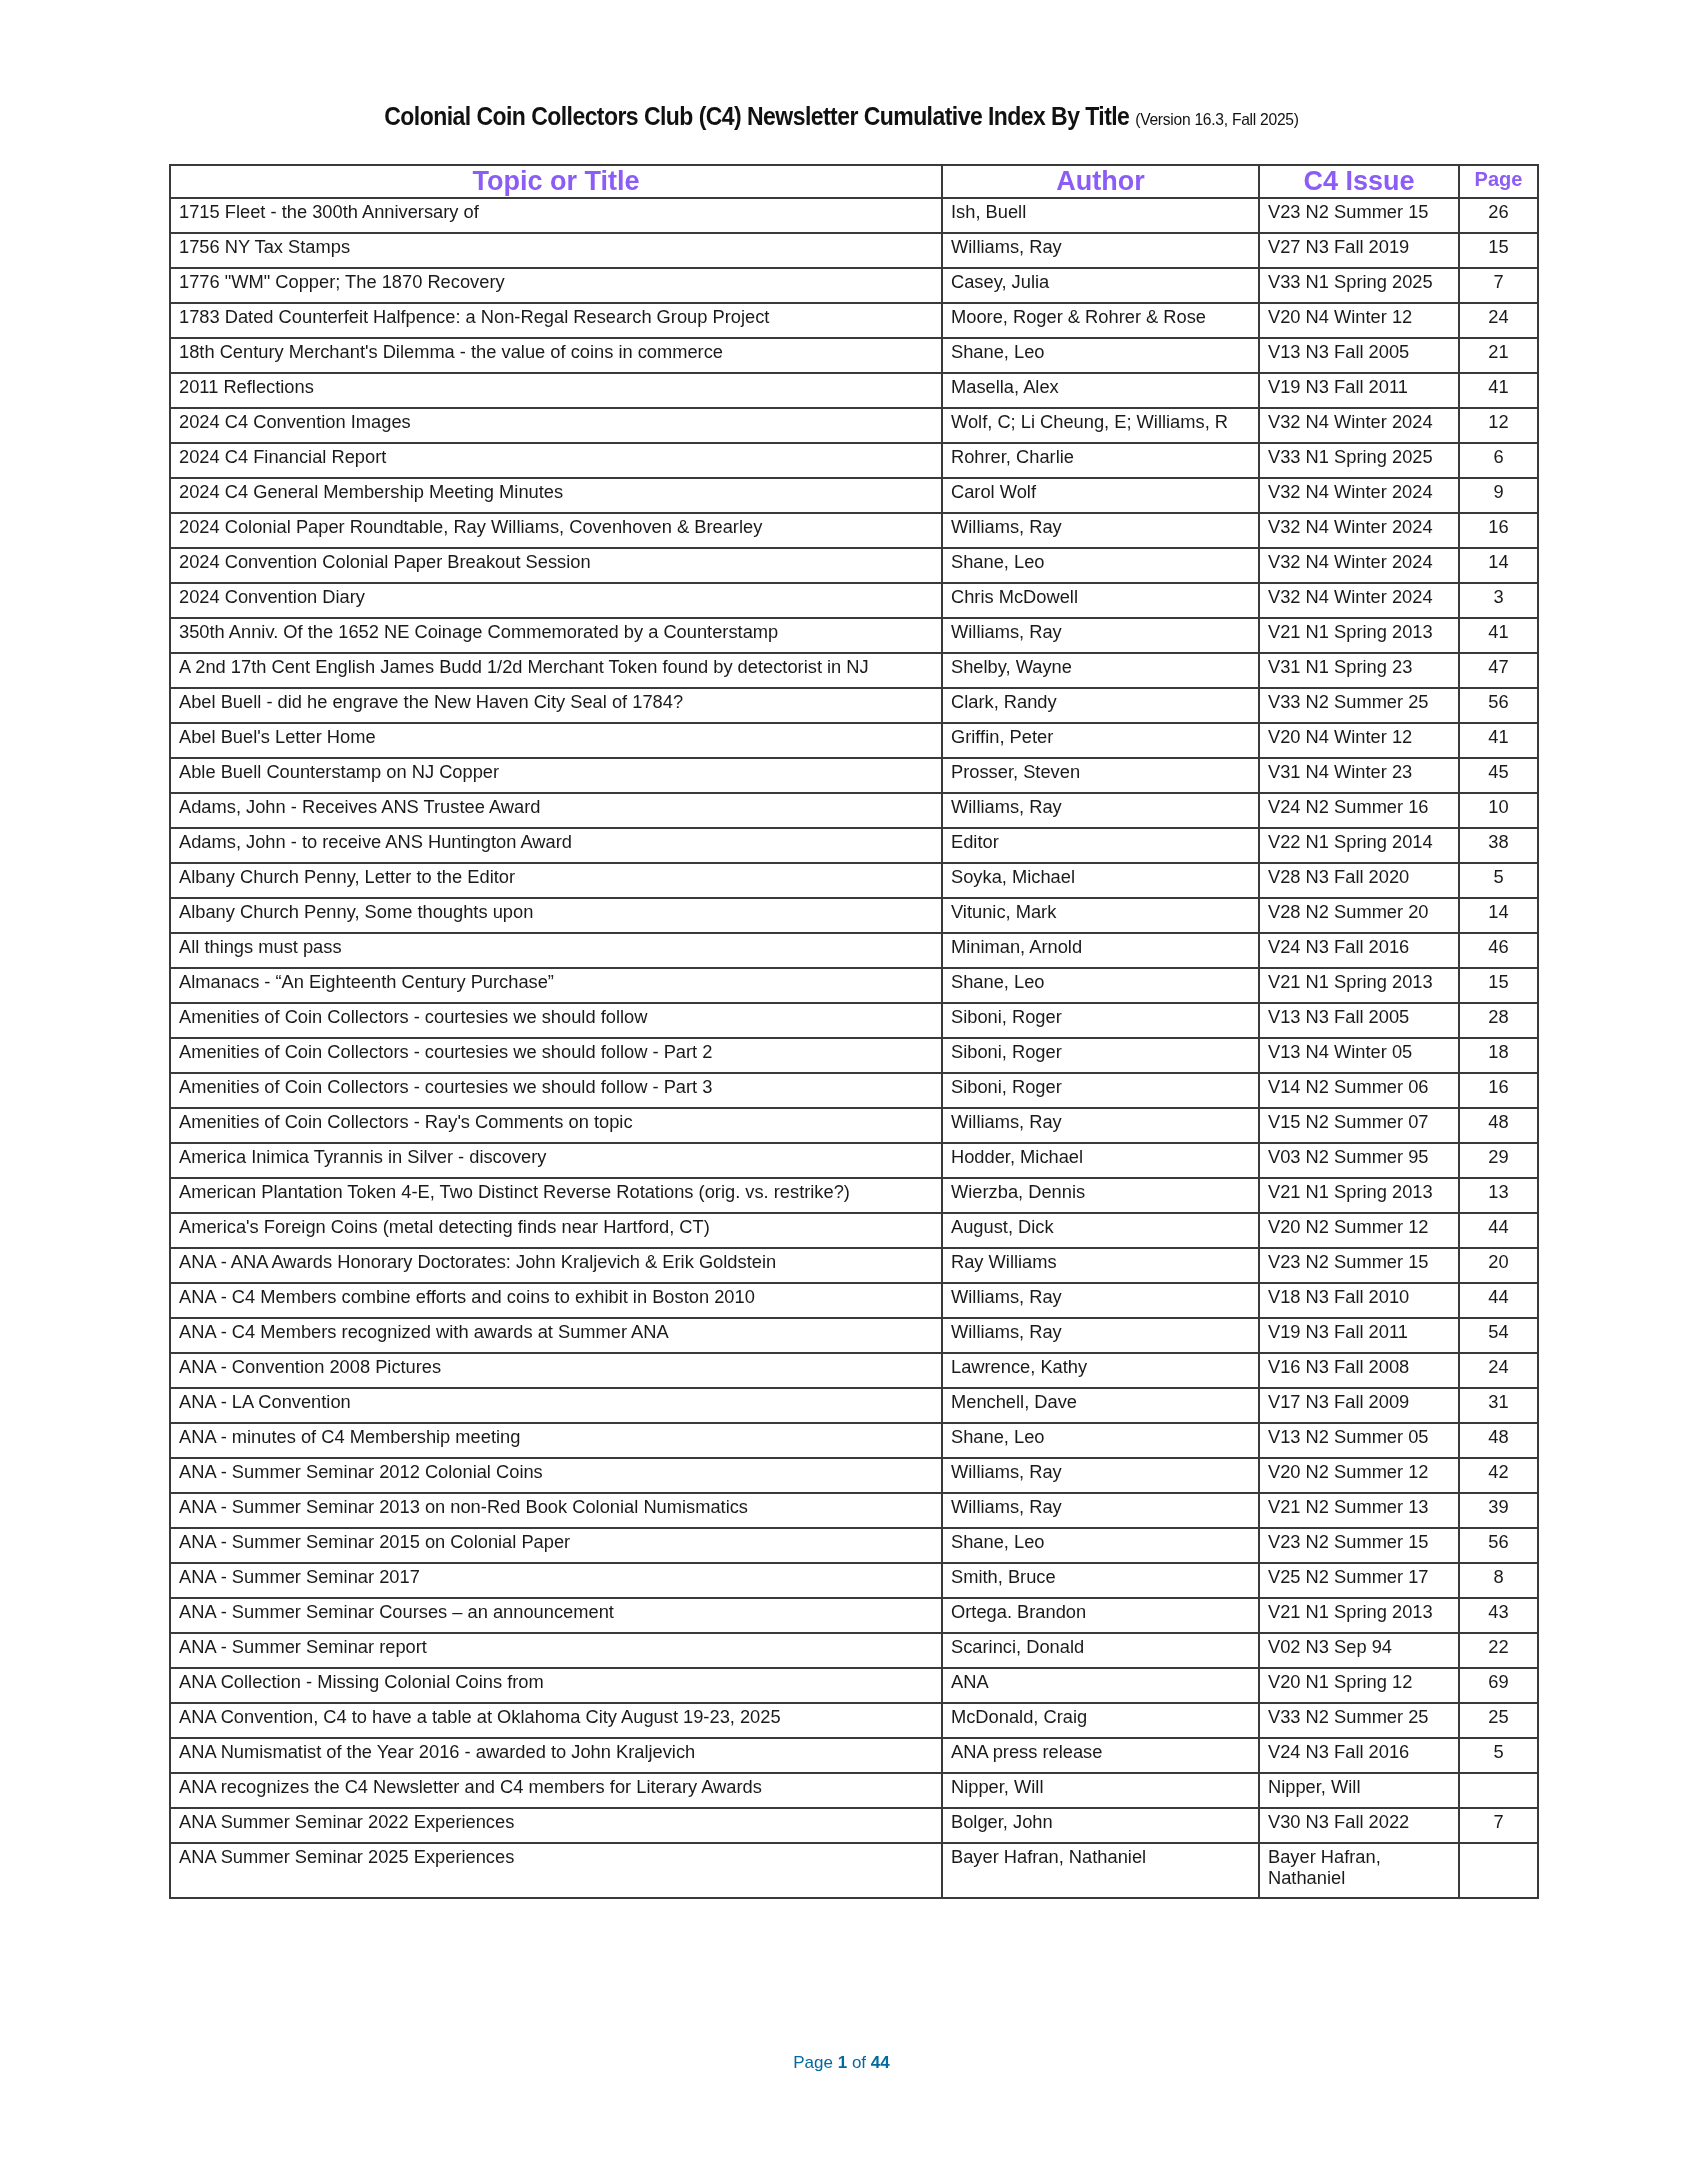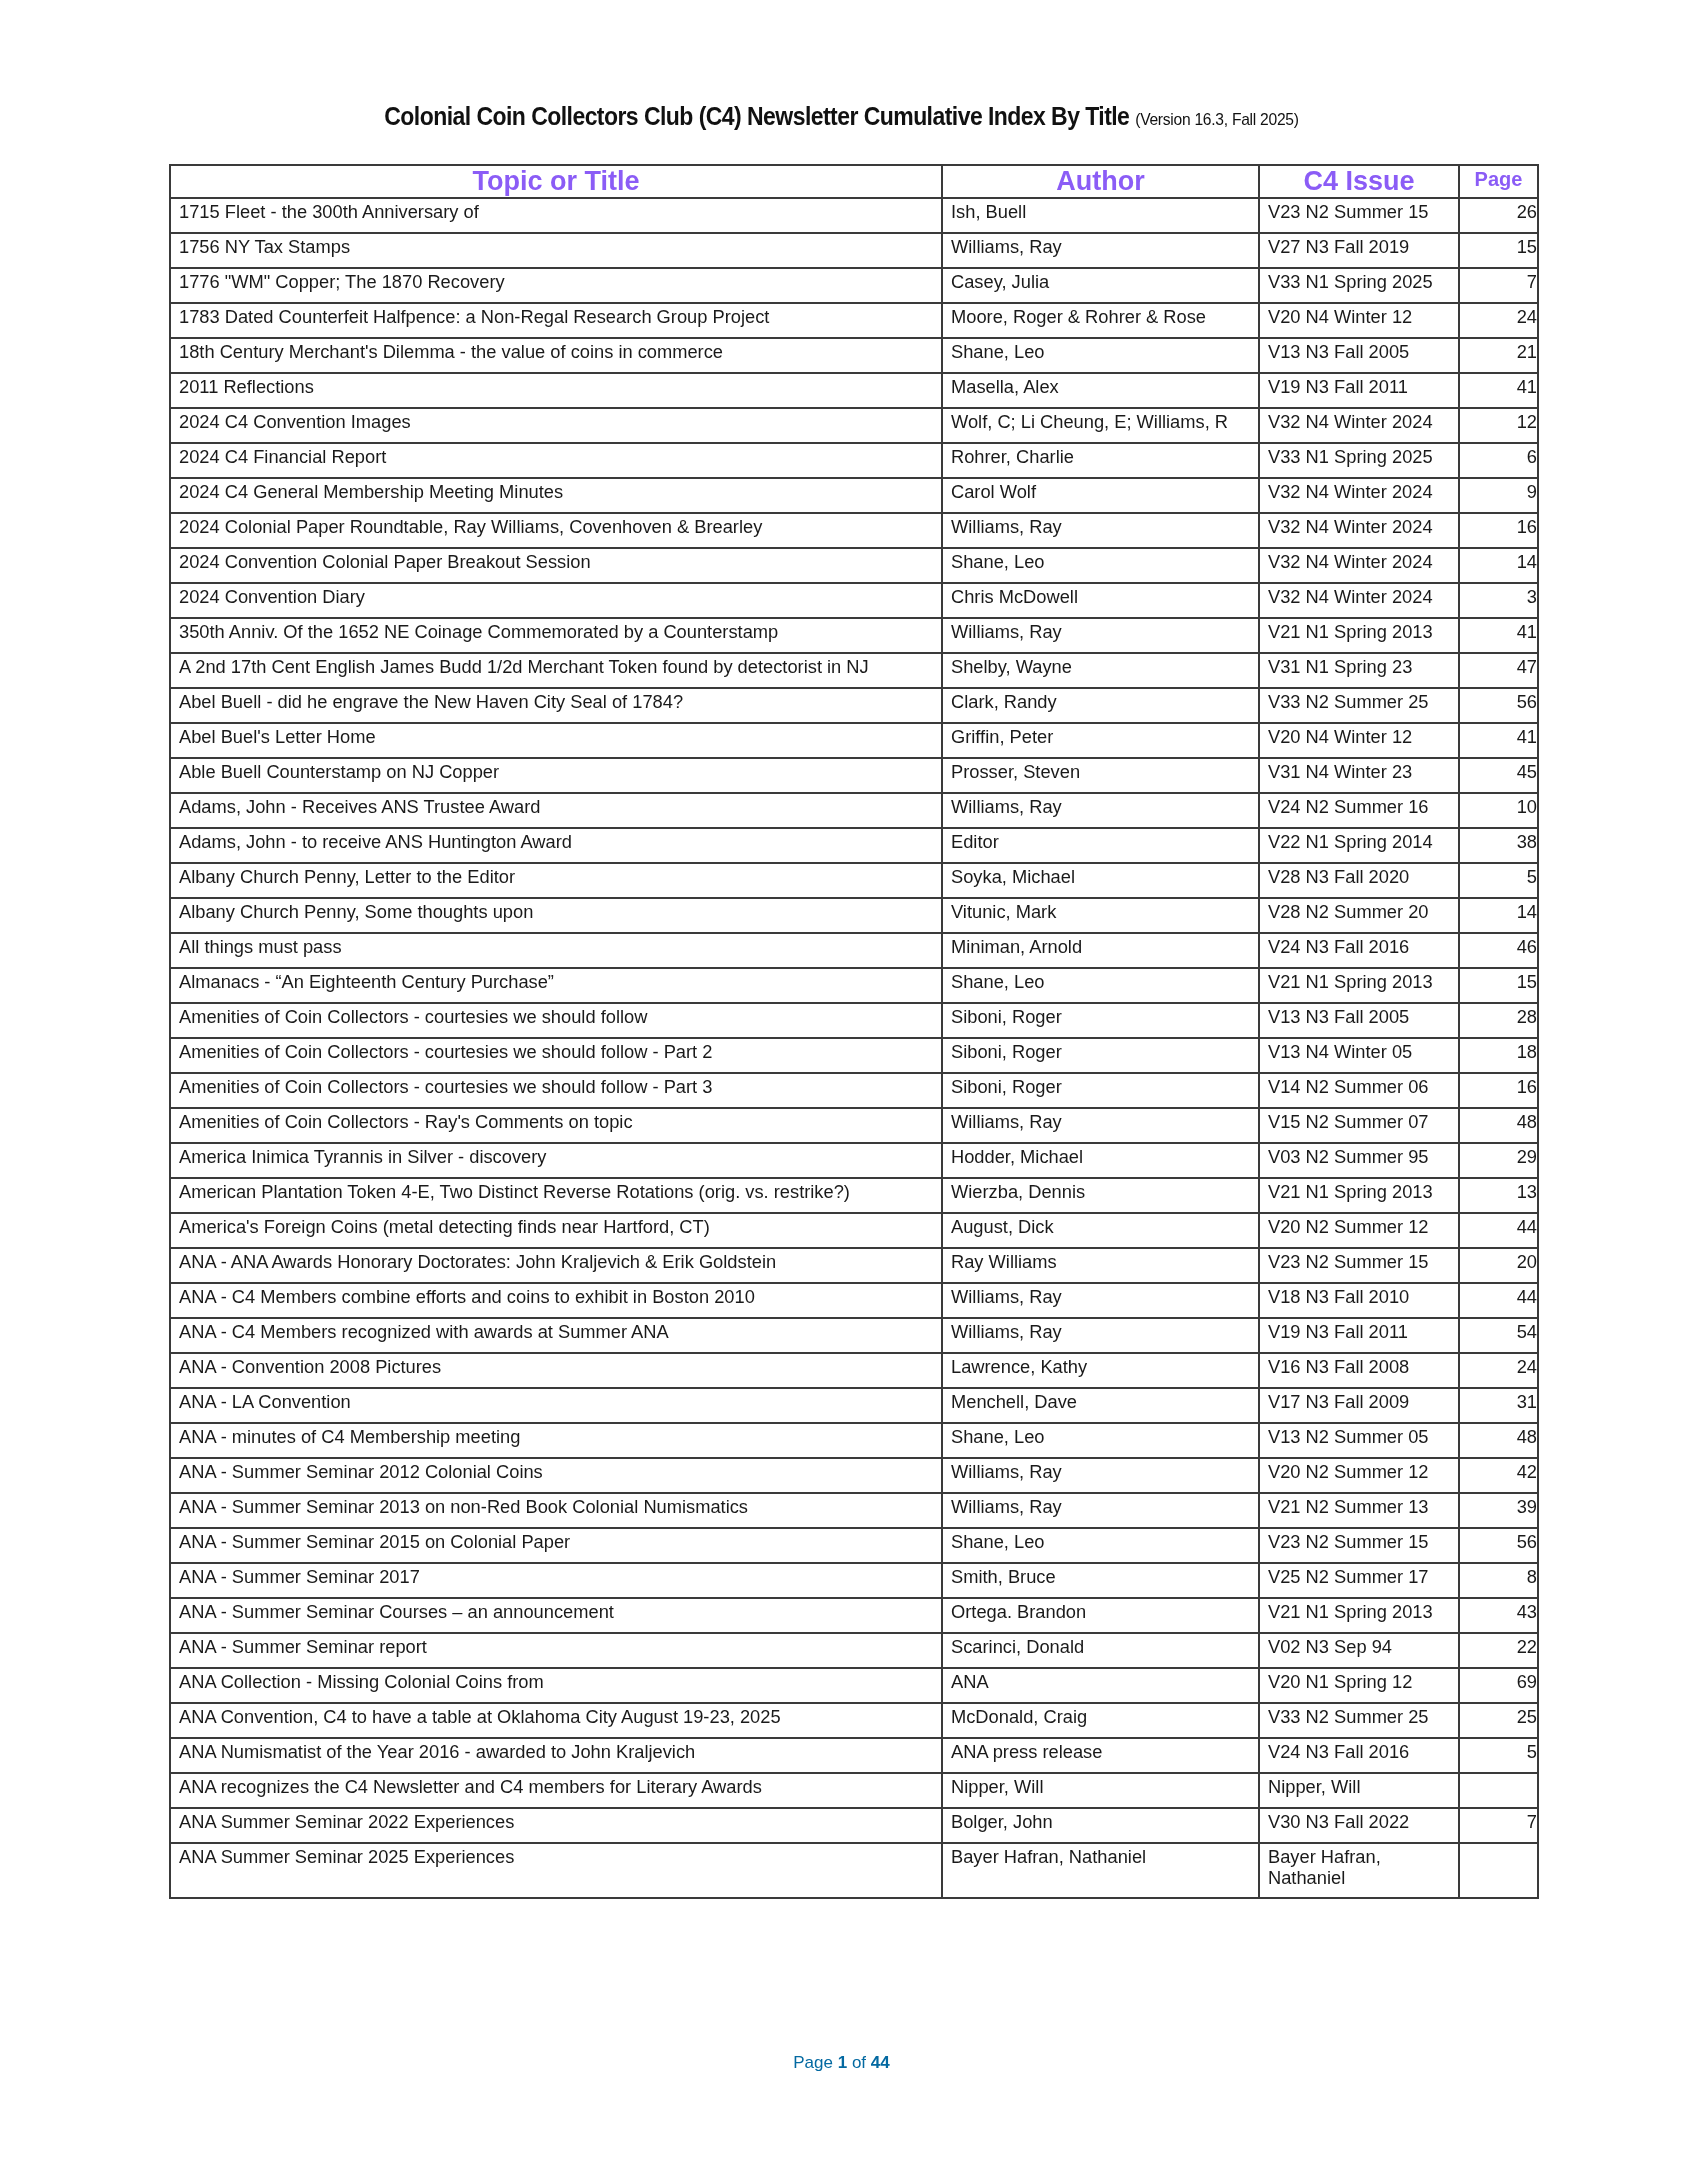--- a/index.html
+++ b/index.html
@@ -22,21 +22,21 @@
   table.index th, table.index td { border: 2px solid #3a3a3a; }
   table.index th {
     height: 31px; padding: 0; font-weight: bold; font-size: 27px; text-align: center;
     vertical-align: middle; line-height: 31px; color: #8b5cf6;
   }
   table.index th.page-h { font-size: 20px; vertical-align: top; line-height: 26px; }
   table.index td {
     height: 31px; padding: 2px 8px 0 8px; font-size: 18.3px; vertical-align: top;
     line-height: 21px; color: #1a1a1a; white-space: nowrap; overflow: hidden;
   }
-  table.index td.page { text-align: right; padding: 2px 0 0 0; }
+  table.index td.page { text-align: center; padding: 2px 0 0 0; }
   table.index td.issue { white-space: normal; }
   table.index tr.tall td { height: 51px; }
   .footer {
     position: absolute; left: 0; top: 2053px; width: 1683px; text-align: center;
     font-family: "Liberation Sans", sans-serif; font-size: 17px; color: #0369a1;
   }
   .footer b { font-weight: bold; }
 </style>
 </head>
 <body>

